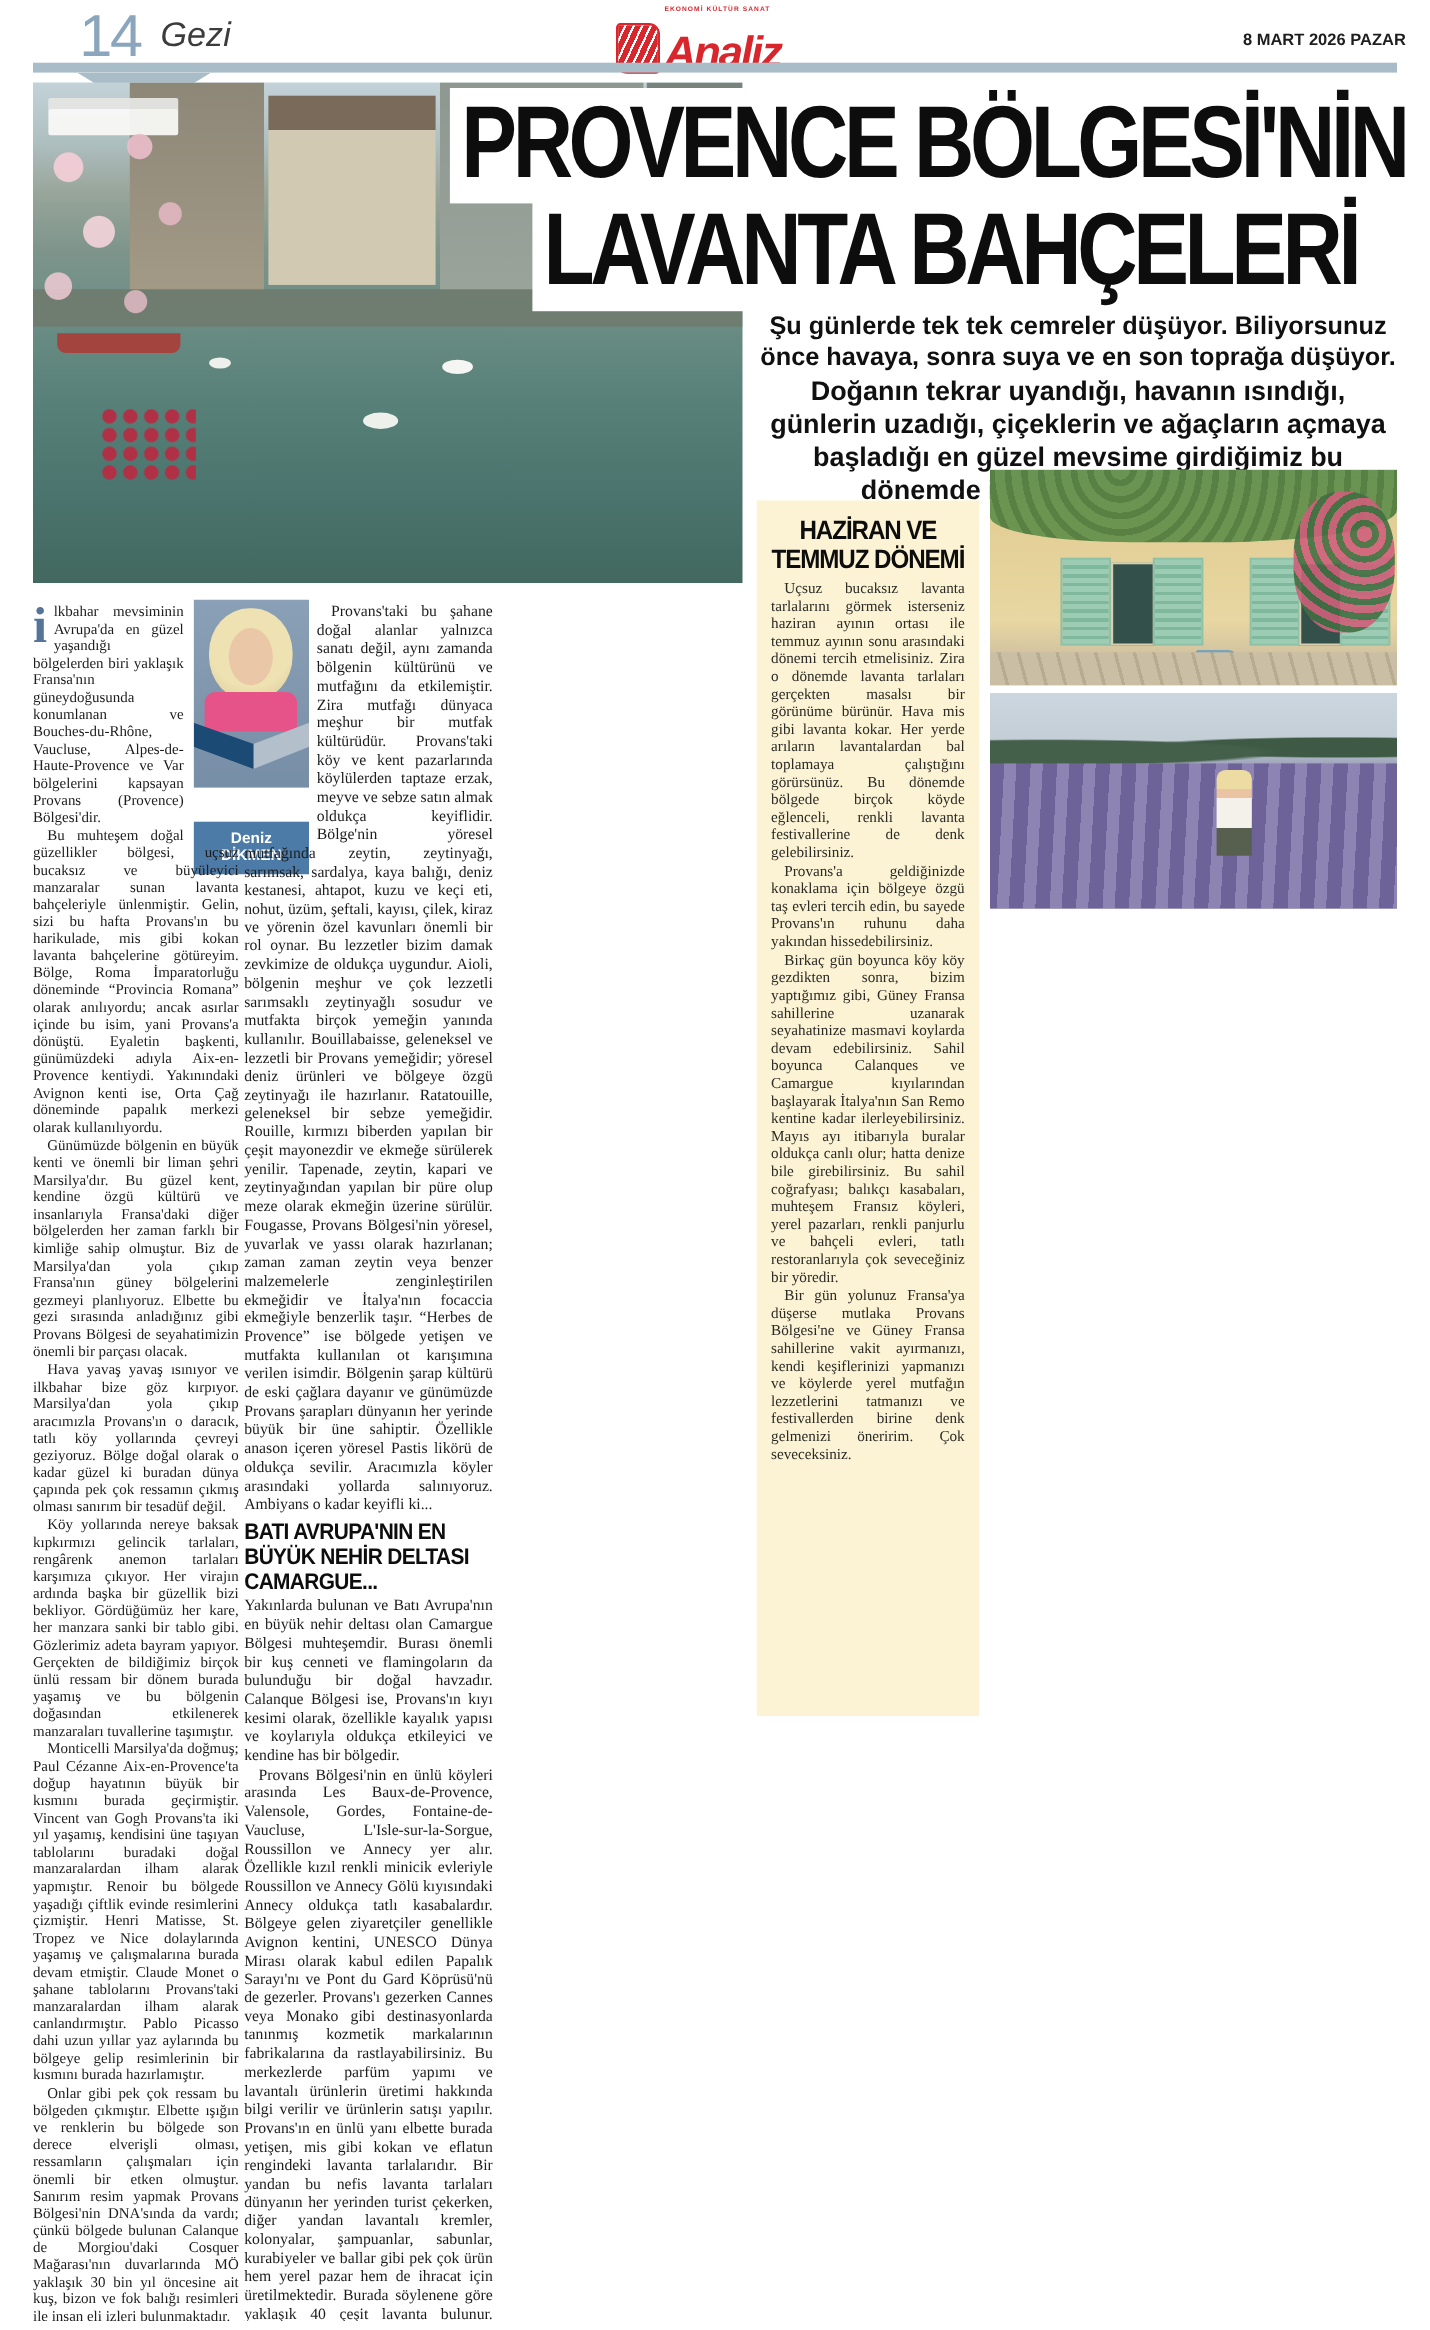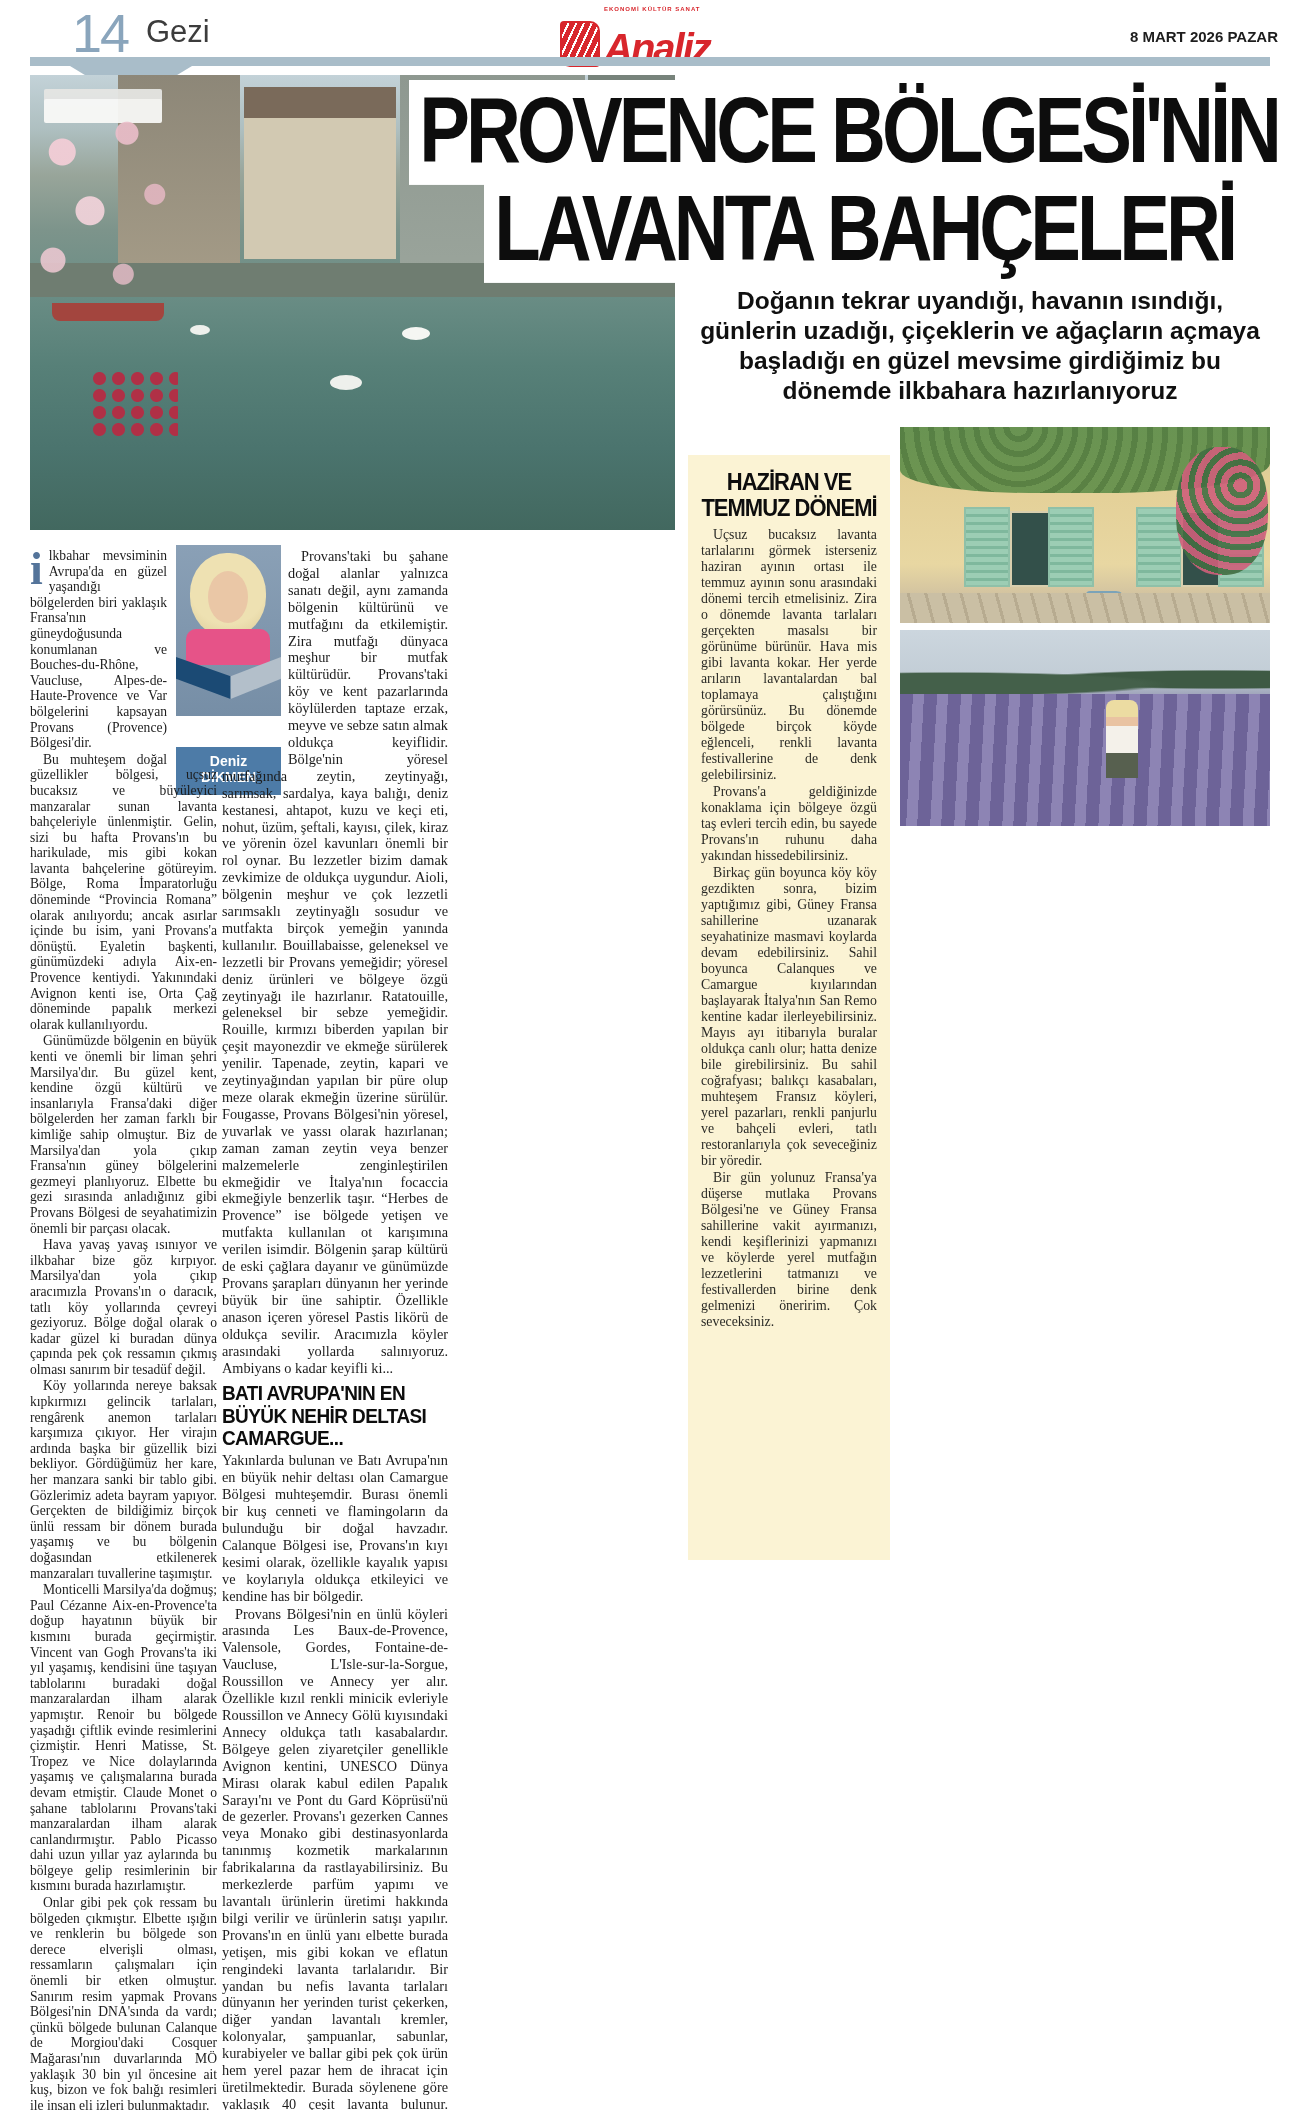--- a/index.html
+++ b/index.html
@@ -1,21 +1,21 @@
 <!DOCTYPE html>
 <html><head>
 <meta charset="utf-8">
 <style>
   html,body{margin:0;padding:0;background:#fff;}
   .page{position:relative;width:1300px;height:2118px;background:#fff;overflow:hidden;
         font-family:"Liberation Sans",sans-serif;padding-left:10px;}
 
   
   .pnum{position:absolute;left:72px;top:2px;font-size:54px;color:#8aa5bc;letter-spacing:-2px;}
-  .psec{position:absolute;left:146px;top:14px;font-size:31px;color:#3c3c3c;}
+  .psec{position:absolute;left:146px;top:14px;font-size:31px;color:#3c3c3c;font-style:italic;}
   .logo{position:absolute;left:560px;top:6px;display:flex;align-items:flex-end;}
   .logo-icon{width:36px;height:42px;background:
      repeating-linear-gradient(115deg,#d8262c 0 5px,#ffffff 5px 7px);
      border:2px solid #d8262c;border-radius:4px 10px 4px 10px;margin-right:4px;}
   .logo-col{display:flex;flex-direction:column;align-items:flex-start;gap:16px;}
   .logo-tag{font-size:6px;color:#d8262c;font-weight:bold;letter-spacing:1px;line-height:7px;}
   .logo-name{font-size:40px;line-height:38px;color:#d8262c;font-weight:bold;
      font-style:italic;letter-spacing:-2px;}
   .pdate{position:absolute;right:32px;top:28px;font-size:15px;font-weight:bold;color:#1d1d1d;}
   .rule{position:absolute;left:30px;top:57px;width:1240px;height:9px;background:#a9bdc9;}
@@ -268,20 +268,21 @@
     <div class="c-redfl"></div>
     <div class="c-swan1"></div>
     <div class="c-swan2"></div>
     <div class="c-swan3"></div>
   </div>
 
   <div class="title-line t1">PROVENCE BÖLGESİ'NİN</div>
   <div class="title-line t2">LAVANTA BAHÇELERİ</div>
 
   <div class="lede">
+    <p class="lede-b">Şu günlerde tek tek cemreler düşüyor. Biliyorsunuz önce havaya, sonra suya ve en son toprağa düşüyor.</p>
     <p class="lede-s">Doğanın tekrar uyandığı, havanın ısındığı, günlerin uzadığı, çiçeklerin ve ağaçların açmaya başladığı en güzel mevsime girdiğimiz bu dönemde ilkbahara hazırlanıyoruz</p>
   </div>
 
   <div class="author">
     <div class="a-photo">
       <div class="a-hair"></div>
         <div class="a-face"></div>
         <div class="a-top"></div>
     </div>
     <div class="a-chev">

